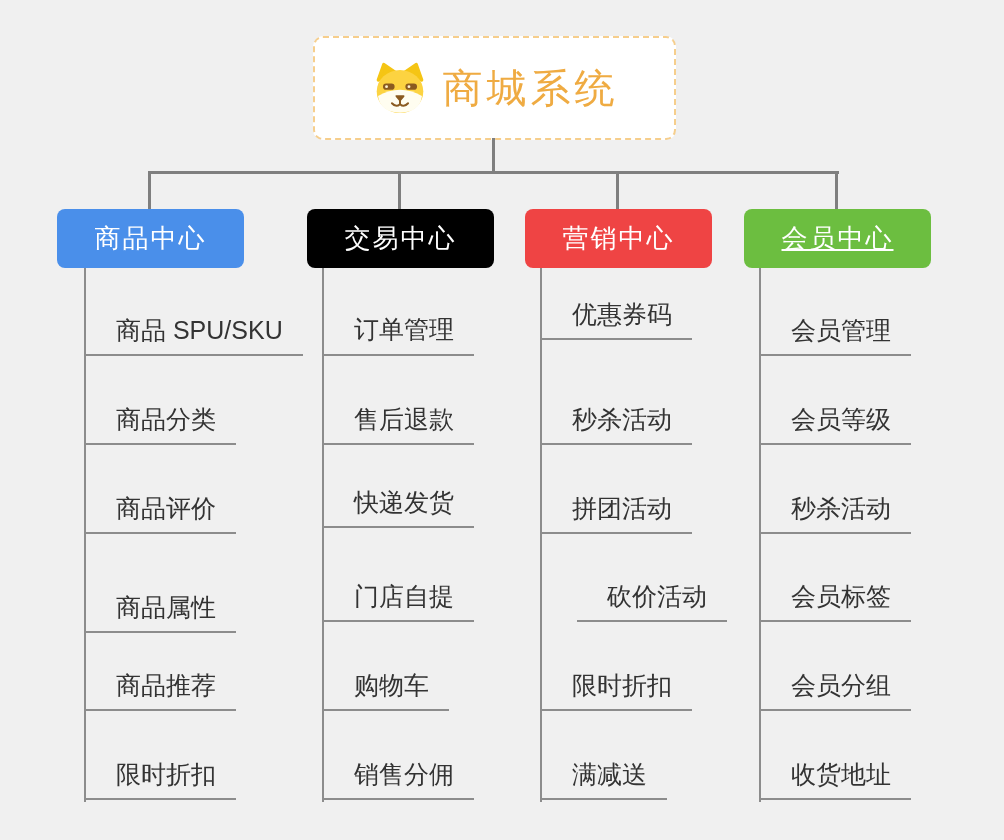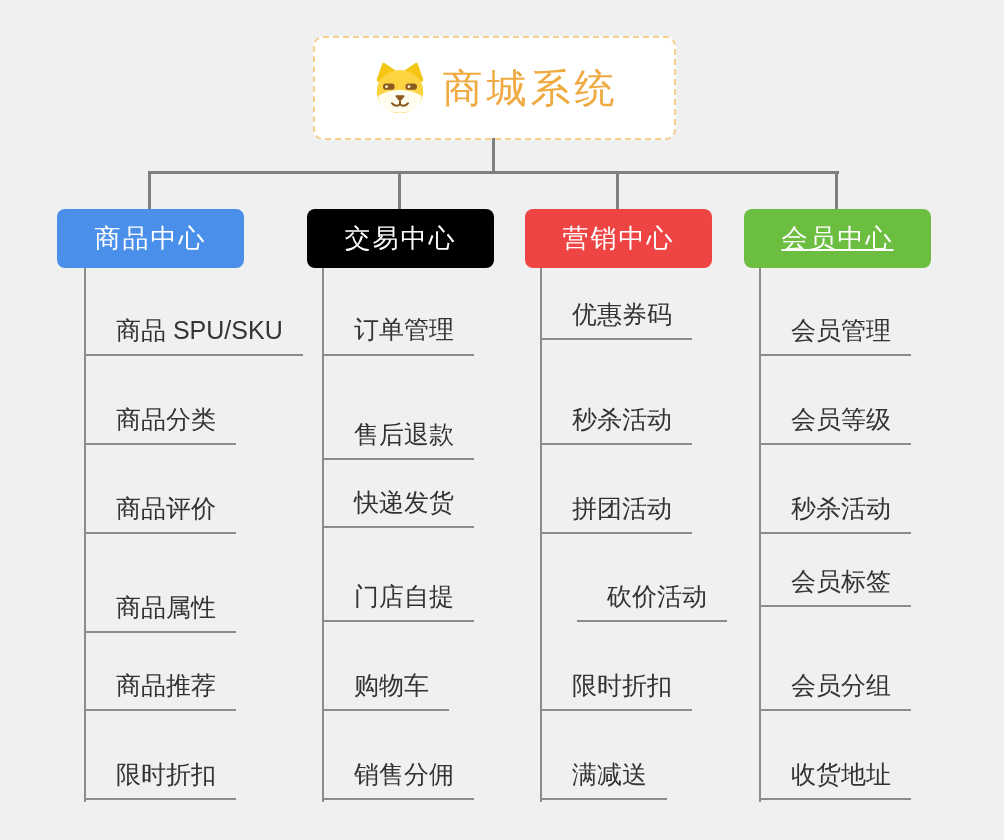--- a/index.html
+++ b/index.html
@@ -126,36 +126,36 @@
   <div class="col c0">
       <div class="item" style="top: 48px;">商品 SPU/SKU</div>
       <div class="item" style="top: 137px;">商品分类</div>
       <div class="item" style="top: 226px;">商品评价</div>
       <div class="item" style="top: 314px; margin-top: 11px;">商品属性</div>
       <div class="item" style="top: 403px;">商品推荐</div>
       <div class="item" style="top: 492px;">限时折扣</div>
     </div>
   <div class="col c1">
       <div class="item" style="top: 48px; font-family: Liberation Serif, serif;">订单管理</div>
-      <div class="item" style="top: 152px;">售后退款</div>
+      <div class="item" style="top: 137px;">售后退款</div>
       <div class="item" style="top: 220px;">快递发货</div>
       <div class="item" style="top: 314px;">门店自提</div>
       <div class="item" style="top: 403px;">购物车</div>
       <div class="item" style="top: 492px;">销售分佣</div>
     </div>
   <div class="col c2">
       <div class="item" style="top: 32px;">优惠券码</div>
       <div class="item" style="top: 137px;">秒杀活动</div>
       <div class="item" style="top: 226px;">拼团活动</div>
       <div class="item" style="top: 314px; margin-left: 35px;">砍价活动</div>
       <div class="item" style="top: 403px;">限时折扣</div>
       <div class="item" style="top: 492px;">满减送</div>
     </div>
   <div class="col c3">
       <div class="item" style="top: 48px;">会员管理</div>
       <div class="item" style="top: 137px;">会员等级</div>
       <div class="item" style="top: 226px;">秒杀活动</div>
-      <div class="item" style="top: 299px;">会员标签</div>
+      <div class="item" style="top: 314px;">会员标签</div>
       <div class="item" style="top: 403px;">会员分组</div>
       <div class="item" style="top: 492px;">收货地址</div>
     </div>
 
 </div>
 
 </body></html>

